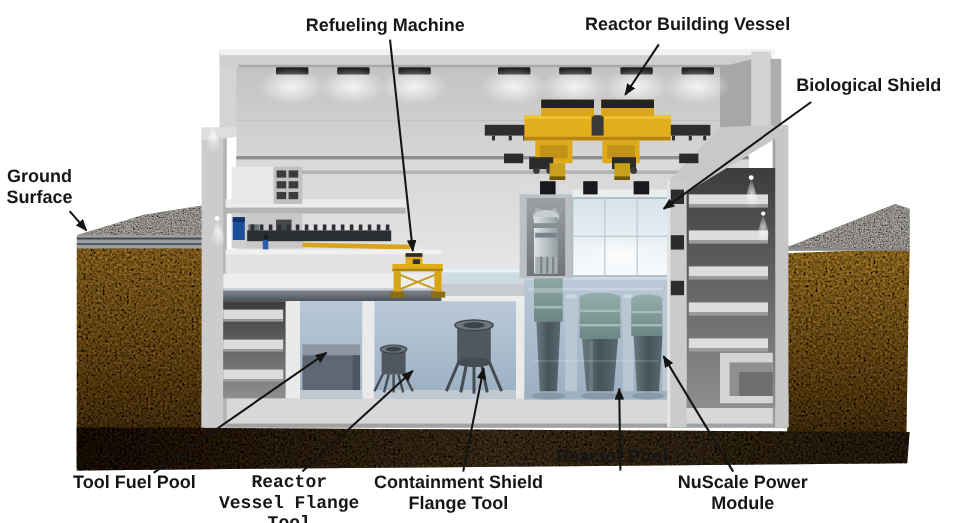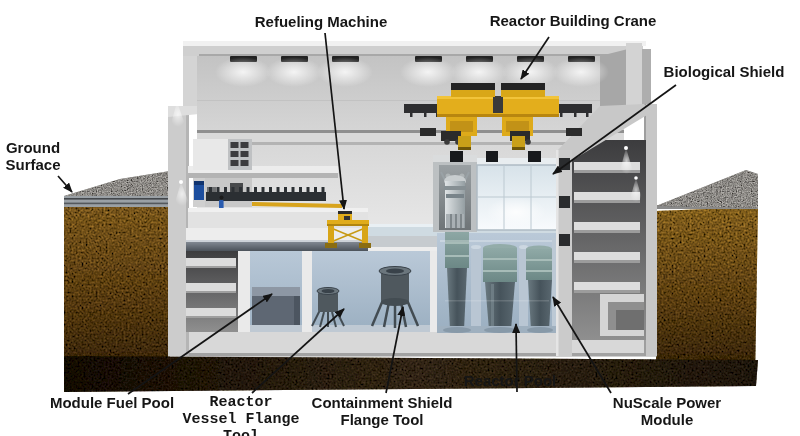--- a/index.html
+++ b/index.html
@@ -5,21 +5,21 @@
   html,body{margin:0;padding:0;background:#fff;}
   .stage{position:relative;width:800px;height:436px;background:#fff;overflow:hidden;
          font-family:"Liberation Sans",sans-serif;}
   .stage svg{position:absolute;left:0;top:0;}
   .label{position:absolute;transform:translateX(-50%);font-weight:bold;font-size:15px;
          line-height:1.12;color:#161616;text-align:center;white-space:nowrap;z-index:5;}
   .label.wrap{white-space:normal;}
   .w-ground{width:70px;}
   .w-rvft{width:118px;font-family:Liberation Mono, monospace;}
   .w-cvft{width:152px;}
-  .w-npm{width:118px;margin-left:48px;}
+  .w-npm{width:118px;}
 </style>
 </head>
 <body>
 
 <div class="stage">
 
 <svg width="800" height="436" viewBox="0 0 800 436" xmlns="http://www.w3.org/2000/svg">
   <defs>
     <linearGradient id="g-hall" x1="0" y1="0" x2="0" y2="1">
       <stop offset="0" stop-color="#c3c3c3"></stop>
@@ -425,23 +425,23 @@
     <line x1="128" y1="394" x2="272" y2="294" marker-end="url(#ah)"></line>
     <line x1="252" y1="393" x2="344" y2="309" marker-end="url(#ah)"></line>
     <line x1="386" y1="393" x2="403" y2="307" marker-end="url(#ah)"></line>
     <line x1="517" y1="392" x2="516" y2="324" marker-end="url(#ah)"></line>
     <line x1="611" y1="393" x2="553" y2="297" marker-end="url(#ah)"></line>
   </g>
 </svg>
 
 <div>
   <div class="label" style="left:321px;top:14px;">Refueling Machine</div>
-  <div class="label" style="left:573px;top:13px;">Reactor Building Crane</div>
+  <div class="label" style="left:573px;top:13px;">Reactor Building Vessel</div>
   <div class="label" style="left:724px;top:64px;">Biological Shield</div>
   <div class="label wrap w-ground" style="left:33px;top:140px;">Ground Surface</div>
-  <div class="label" style="left:112px;top:395px;">Module Fuel Pool</div>
+  <div class="label" style="left:112px;top:395px;">Tool Fuel Pool</div>
   <div class="label wrap w-rvft" style="left:241px;top:395px;">Reactor Vessel Flange Tool</div>
   <div class="label wrap w-cvft" style="left:382px;top:395px;">Containment Shield Flange Tool</div>
   <div class="label" style="left:510px;top:373px;">Reactor Pool</div>
   <div class="label wrap w-npm" style="left:619px;top:395px;">NuScale Power Module</div>
 </div>
 
 </div>
 
 </body></html>

